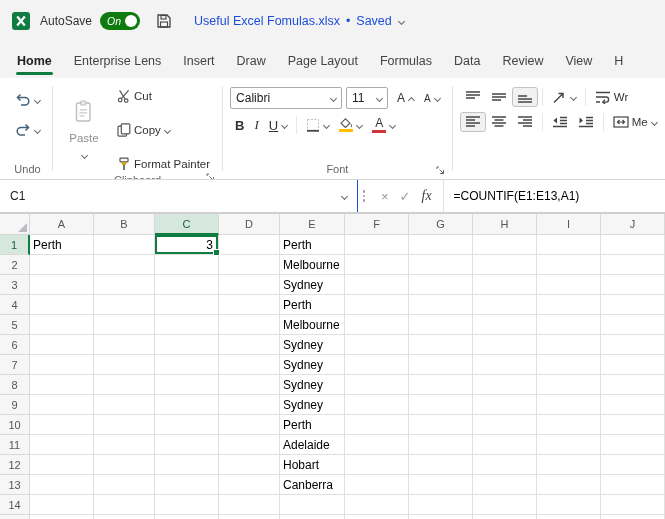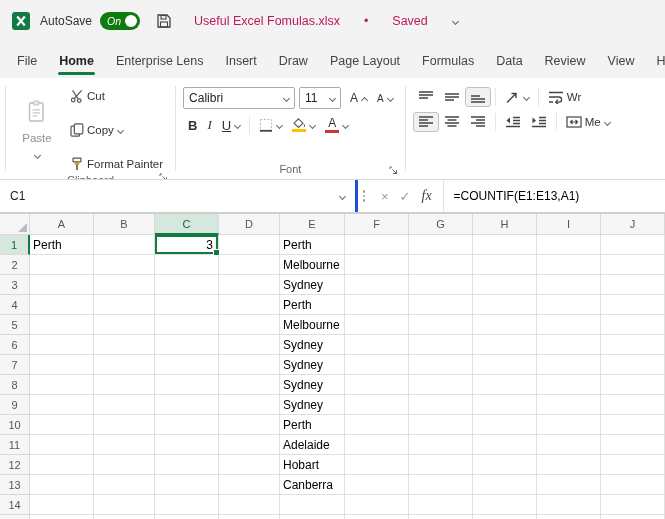--- a/index.html
+++ b/index.html
@@ -9,22 +9,22 @@
   
   .titlebar { height:42px; background:#f3f3f3; display:flex; align-items:center;
               padding:0 12px; gap:8px; }
   .logo { width:18px; height:18px; flex:0 0 auto; }
   .autosave-label { font-size:12px; color:#333; margin-left:2px; }
   .toggle { width:40px; height:18px; border-radius:9px; background:var(--toggle-green,#0F7B0F);
             display:flex; align-items:center; padding:0 3px; cursor:pointer; }
   .toggle-text { color:#fff; font-size:10.5px; flex:1; text-align:center;font-style:italic; }
   .knob { width:12px; height:12px; border-radius:50%; background:#fff; }
   .save-btn { margin-left:8px; display:flex; align-items:center; cursor:pointer; }
-  .doc-title { display:flex; align-items:center; gap:24px; font-size:12.5px;
-               color:#be185d; margin-left:14px; cursor:pointer; white-space:nowrap; }
+  .doc-title { display:flex; align-items:center; gap:6px; font-size:12.5px;
+               color:#1d4ed8; margin-left:14px; cursor:pointer; white-space:nowrap; }
 
   
   .chev { display:inline-block; width:8px; height:7px; position:relative; flex:0 0 auto; }
   .chev::after { content:""; position:absolute; left:1px; top:1px; width:4px; height:4px;
                  border-right:1.2px solid #666; border-bottom:1.2px solid #666;
                  transform:rotate(45deg); }
   .chev.up::after { transform:rotate(-135deg); top:3px; }
   .chev.small { width:6px; height:6px; }
 
   
@@ -76,21 +76,21 @@
   .colorbar { width:14px; height:3px; }
   .a-letter { font-size:12px; line-height:11px; color:#333; }
   .a-small { font-size:10px; }
 
   .ibars { display:block; }
 
   
   .formulabar { height:34px; display:flex; align-items:stretch; background:#fff;
                 border-bottom:2px solid #cfcfcf; }
   .namebox { width:358px; display:flex; align-items:center; justify-content:space-between;
-             padding:0 8px 0 10px; border-right:3px solid #1d4ed8; font-size:12px;
+             padding:0 8px 0 10px; border-right:1px solid #1d4ed8; font-size:12px;
              color:#222; cursor:text; }
   .dots { width:12px; display:flex; flex-direction:column; align-items:center;
           justify-content:center; gap:2px; cursor:col-resize; }
   .dots i { width:2.5px; height:2.5px; border-radius:50%; background:#9a9a9a; }
   .fbtns { display:flex; align-items:center; gap:11px; padding:0 11px;
            border-right:1px solid #e2e2e2; }
   .fcancel, .fenter { color:#9a9a9a; font-size:13px; cursor:pointer; }
   .ffx { font-style:italic; font-family:"Liberation Serif", serif; color:#444;
          font-size:14px; cursor:pointer; }
   .finput { flex:1; display:flex; align-items:center; padding-left:10px; font-size:12px;
@@ -143,35 +143,55 @@
     </span>
     <div class="doc-title">
       <span>Useful Excel Fomulas.xlsx</span>
       <span>•</span>
       <span>Saved</span>
       <span class="chev"></span>
     </div>
   </div>
 
   <div class="tabsrow">
-      <div class="tab">File</div>
       <div class="tab active">Home</div>
       <div class="tab">Enterprise Lens</div>
       <div class="tab">Insert</div>
       <div class="tab">Draw</div>
       <div class="tab">Page Layout</div>
       <div class="tab">Formulas</div>
       <div class="tab">Data</div>
       <div class="tab">Review</div>
       <div class="tab">View</div>
       <div class="tab">H</div>
     </div>
 
   <div class="ribbon">
 
+    <div class="rgroup g-undo">
+      <div class="gcontent">
+        <button class="sbtn">
+          <svg class="ibars" width="16" height="15" viewBox="0 0 16 15">
+              <path d="M2.5 5.5 H10 a3.8 3.8 0 0 1 0 7.6 H6" fill="none" stroke="#44617a" stroke-width="1.5"></path>
+              <path d="M5.5 2.5 L2.5 5.5 L5.5 8.5" fill="none" stroke="#44617a" stroke-width="1.5"></path>
+            </svg>
+          <span class="chev small"></span>
+        </button>
+        <button class="sbtn">
+          <svg class="ibars" width="16" height="15" viewBox="0 0 16 15">
+              <path d="M13.5 5.5 H6 a3.8 3.8 0 0 0 0 7.6 H10" fill="none" stroke="#44617a" stroke-width="1.5"></path>
+              <path d="M10.5 2.5 L13.5 5.5 L10.5 8.5" fill="none" stroke="#44617a" stroke-width="1.5"></path>
+            </svg>
+          <span class="chev small"></span>
+        </button>
+      </div>
+      <div class="gfooter">
+        <span class="glabel">Undo</span>
+      </div>
+    </div>
 
     <div class="vsep"></div>
 
     <div class="rgroup g-clip">
       <div class="gcontent">
         <button class="bigbtn">
           <svg width="20" height="24" viewBox="0 0 20 24">
               <rect x="2.5" y="3" width="13.5" height="18" rx="1.5" fill="#fff" stroke="#bdbdbd" stroke-width="1.4"></rect>
               <rect x="6.5" y="1" width="5.5" height="4" rx="1" fill="#e8e8e8" stroke="#bdbdbd"></rect>
               <rect x="5.5" y="9" width="7.5" height="1.6" fill="#d6d6d6"></rect>

